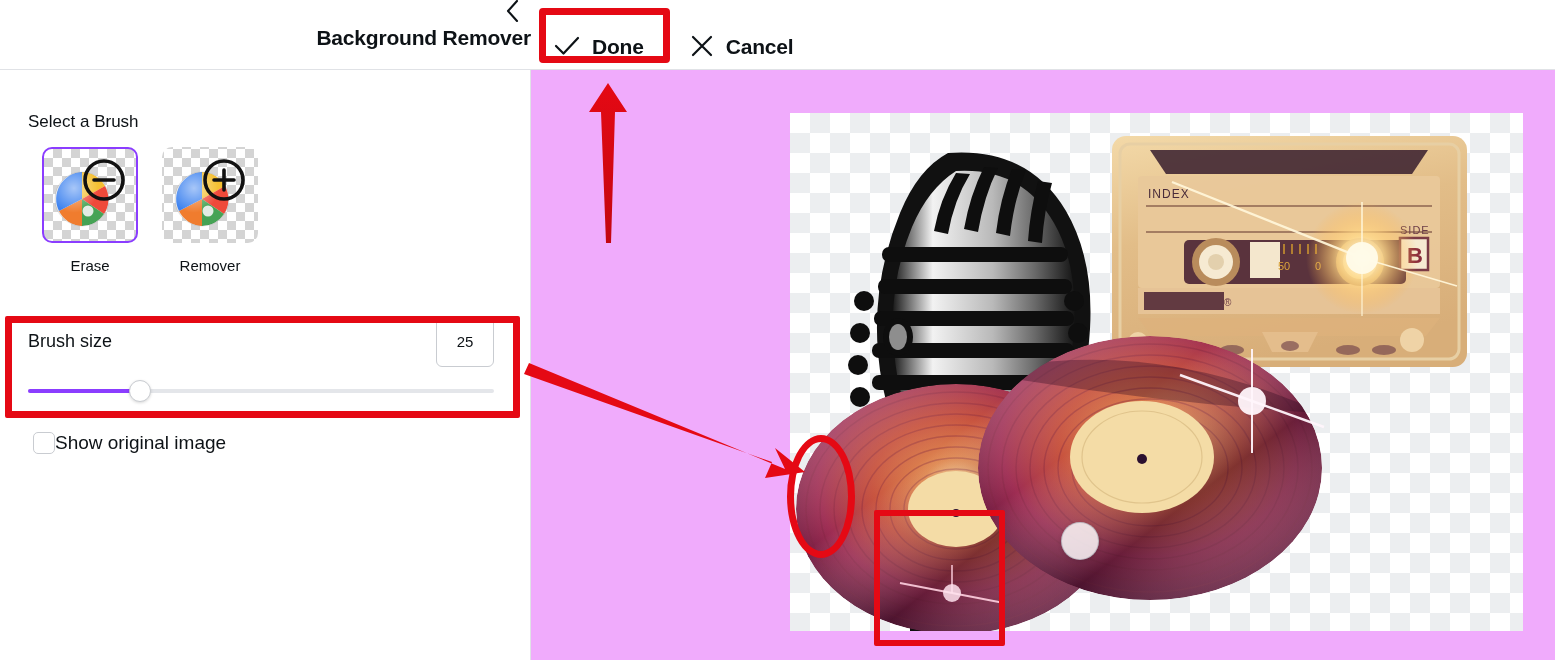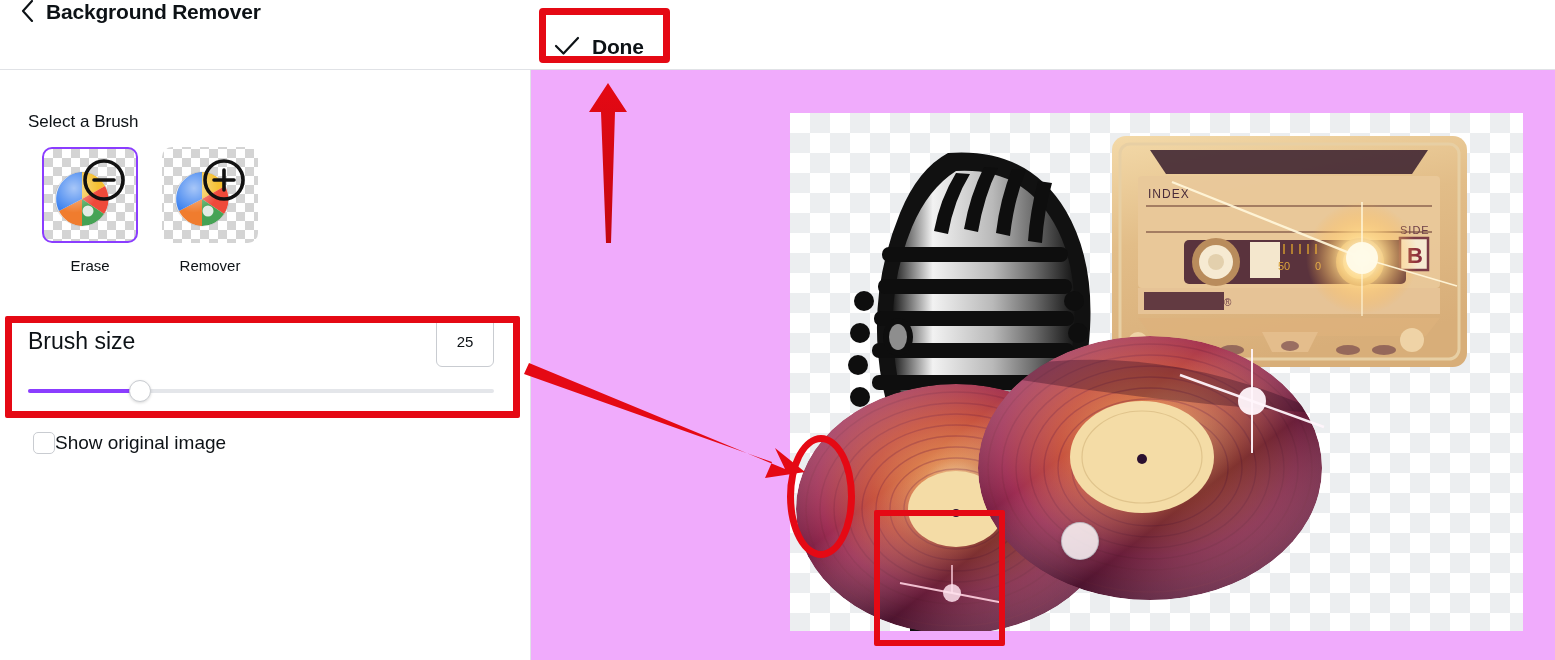--- a/index.html
+++ b/index.html
@@ -8,21 +8,21 @@
     overflow: hidden;
     background: #ffffff;
     font-family: "Liberation Sans", sans-serif;
   }
   #app { position: relative; width: 1555px; height: 660px; background:#fff; }
 
   
   .topbar-left {
     position: absolute; left: 0; top: 0; width: 531px; height: 70px;
     background: #fff; border-bottom: 1px solid #e0e2e6;
-    display: flex; align-items: flex-start;
+    display: flex; align-items: flex-end; flex-direction: column;
   }
   .back-chevron {
     width: 26px; height: 26px; margin-left: 14px; margin-right: 6px;
     display: flex; align-items: center; justify-content: center; cursor: pointer;
   }
   .panel-title {
     font-size: 21px; font-weight: 700; color: #0d1216; letter-spacing: -0.2px;
   }
 
   .topbar-right {
@@ -61,21 +61,21 @@
       linear-gradient(45deg, #d4d4d4 25%, #ffffff 25%, #ffffff 75%, #d4d4d4 75%);
     background-size: 18px 18px;
     background-position: 0 0, 9px 9px;
   }
   .brush-thumb.selected { border: 2px solid #8b3dff; }
   .brush-label { margin-top: 14px; font-size: 15px; color: #0d1216; }
 
   
   .brush-size-block { position: absolute; left: 28px; top: 252px; width: 466px; }
   .bs-head { display: flex; align-items: center; justify-content: space-between; height: 38px; }
-  .bs-label { font-size: 23px; color: #0d1216; }
+  .bs-label { font-size: 18px; color: #0d1216; }
   .bs-value-box {
     width: 58px; height: 51px; border: 1px solid #c9ccd1; border-radius: 6px;
     display: flex; align-items: center; justify-content: center;
     font-size: 15px; color: #0d1216; background: #fff; cursor: text;
   }
   .slider-wrap { position: relative; height: 34px; margin-top: 14px; }
   .slider-track {
     position: absolute; left: 0; right: 0; top: 15px; height: 4px;
     border-radius: 2px; background: #e4e6ea;
   }
@@ -151,20 +151,28 @@
   <div class="topbar-right">
     <button class="tb-btn" id="done-btn">
       <span>
         <svg width="26" height="22" viewBox="0 0 26 22" fill="none">
           <path d="M2 11 L9.5 18.5 L24 3" stroke="#0d1216" stroke-width="2.2" stroke-linecap="round" stroke-linejoin="round"></path>
         </svg>
       </span>
       <span class="tb-label">Done</span>
     </button>
 
+    <button class="tb-btn" id="cancel-btn">
+      <span>
+        <svg width="24" height="24" viewBox="0 0 24 24" fill="none">
+          <path d="M3 3 L21 21 M21 3 L3 21" stroke="#0d1216" stroke-width="2.2" stroke-linecap="round"></path>
+        </svg>
+      </span>
+      <span class="tb-label">Cancel</span>
+    </button>
   </div>
 
   <div class="sidebar">
 
     <div class="section-title">Select a Brush</div>
 
     <div class="brush-row">
 
       <div class="brush-item">
         <div class="brush-thumb selected">

